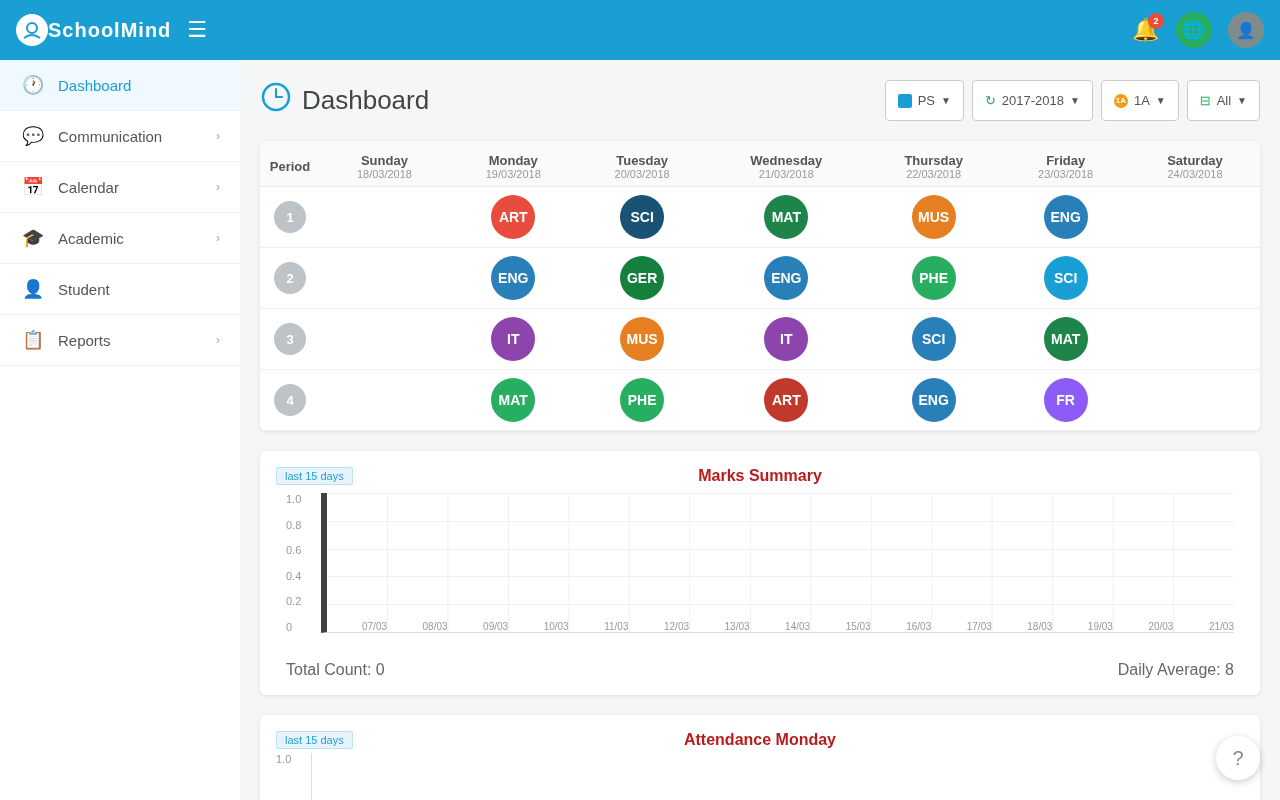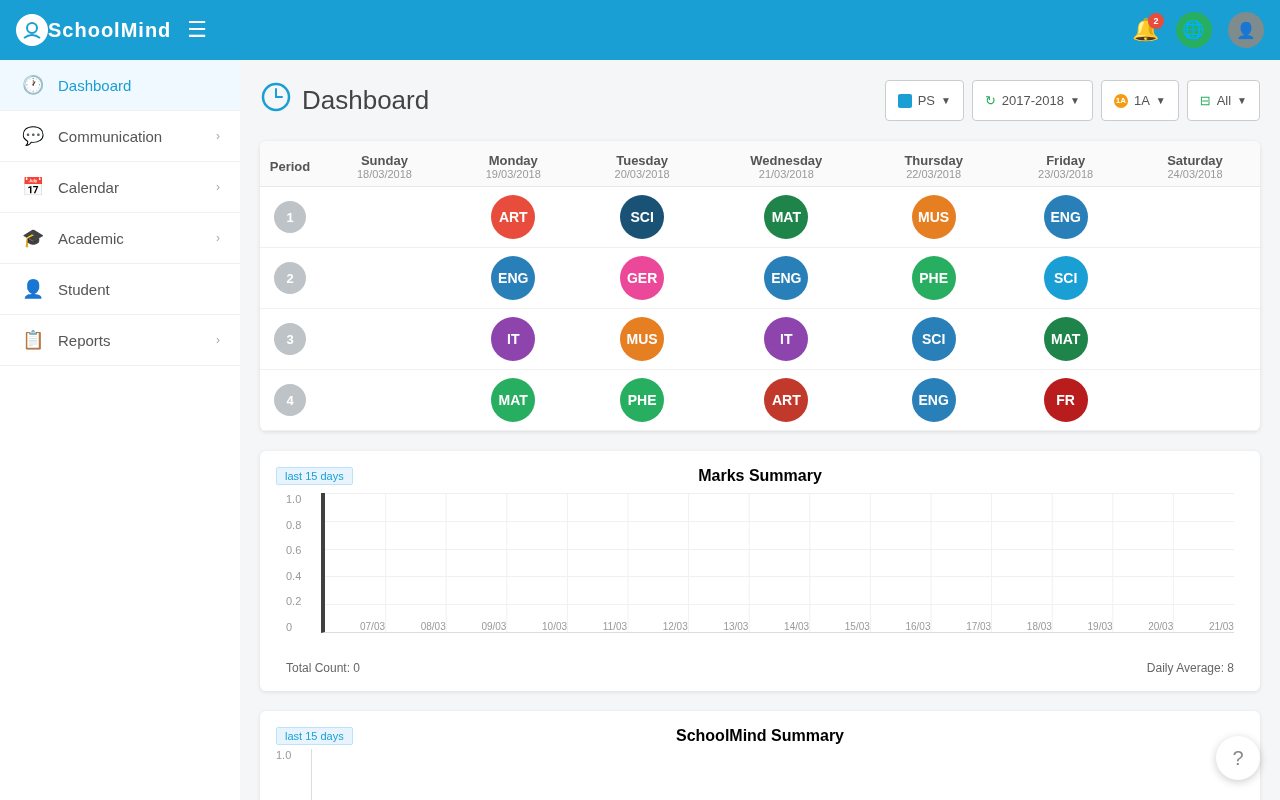--- a/index.html
+++ b/index.html
@@ -113,48 +113,48 @@
     .subject-circle {
       width: 44px; height: 44px; border-radius: 50%;
       display: flex; align-items: center; justify-content: center;
       color: white; font-size: 14px; font-weight: bold;
       margin: 0 auto;
     }
 
     
     .chart-card { padding: 16px; }
     .chart-header { display: flex; align-items: center; justify-content: center; margin-bottom: 8px; position: relative; }
-    .chart-header-title { font-size: 16px; font-weight: 600; color: #000000; }
+    .chart-header-title { font-size: 16px; font-weight: 600; color: #b91c1c; }
     .last-days-badge {
       position: absolute; left: 0; top: 0;
       background: #e8f4fd; color: #1a9fd4; font-size: 11px;
       padding: 2px 8px; border-radius: 2px; border: 1px solid #bee3f8;
     }
     .chart-area { position: relative; height: 160px; margin: 0 10px; }
     .chart-y-labels {
       position: absolute; left: 0; top: 0; bottom: 20px;
       display: flex; flex-direction: column; justify-content: space-between;
       font-size: 11px; color: #999; width: 30px;
     }
     .chart-grid {
       position: absolute; left: 35px; right: 0; top: 0; bottom: 20px;
-      border-left: 4px solid #404040; border-bottom: 1px solid #ddd; padding-left: 20px;
+      border-left: 6px solid #404040; border-bottom: 1px solid #ddd; padding-left: 20px;
     }
     .grid-line {
       position: absolute; left: 0; right: 0;
       border-top: 1px solid #f0f0f0;
     }
     .chart-x-labels {
       position: absolute; bottom: 0; left: 35px; right: 0;
       display: flex; justify-content: space-between;
       font-size: 10px; color: #999;
     }
     .chart-footer {
       display: flex; justify-content: space-between;
-      font-size: 12px; color: #666; margin-top: 8px; padding: 0 10px;
+      font-size: 16px; color: #666; margin-top: 8px; padding: 0 10px;
     }
 
     
     .help-btn {
       position: fixed; bottom: 20px; right: 20px;
       width: 44px; height: 44px; background: white;
       border-radius: 50%; box-shadow: 0 2px 8px rgba(0,0,0,0.2);
       display: flex; align-items: center; justify-content: center;
       font-size: 20px; color: #888; cursor: pointer;
     }
@@ -298,21 +298,21 @@
             </tr>
             <tr>
               <td class="period-cell">
                 <div class="period-circle">2</div>
               </td>
               <td></td>
               <td>
                 <div class="subject-circle" style="background:#2980b9">ENG</div>
               </td>
               <td>
-                <div class="subject-circle" style="background:#ec4899">GER</div>
+                <div class="subject-circle" style="background:#15803d">GER</div>
               </td>
               <td>
                 <div class="subject-circle" style="background:#2980b9">ENG</div>
               </td>
               <td>
                 <div class="subject-circle" style="background:#27ae60">PHE</div>
               </td>
               <td>
                 <div class="subject-circle" style="background:#1a9fd4">SCI</div>
               </td>
@@ -351,21 +351,21 @@
               <td>
                 <div class="subject-circle" style="background:#27ae60">PHE</div>
               </td>
               <td>
                 <div class="subject-circle" style="background:#c0392b">ART</div>
               </td>
               <td>
                 <div class="subject-circle" style="background:#2980b9">ENG</div>
               </td>
               <td>
-                <div class="subject-circle" style="background:#b91c1c">FR</div>
+                <div class="subject-circle" style="background:#8b5cf6">FR</div>
               </td>
               <td></td>
             </tr>
           </tbody>
       </table>
     </div>
 
     <div class="card chart-card">
       <div class="chart-header">
         <span class="last-days-badge">last 15 days</span>
@@ -424,21 +424,21 @@
       </div>
       <div class="chart-footer">
         <span>Total Count: 0</span>
         <span>Daily Average: 8</span>
       </div>
     </div>
 
     <div class="card chart-card">
       <div class="chart-header attendance-header">
         <span class="last-days-badge">last 15 days</span>
-        <span class="chart-header-title">SchoolMind Summary</span>
+        <span class="chart-header-title">Attendance Monday</span>
       </div>
       <div class="attendance-chart-area">
         <div style="position:absolute;left:0;top:0;font-size:11px;color:#999;width:30px;">1.0</div>
         <div style="position:absolute;left:35px;right:0;top:0;bottom:0;border-left:1px solid #ddd;border-bottom:1px solid #ddd;"></div>
       </div>
     </div>
 
   </div>
 </div>
 

